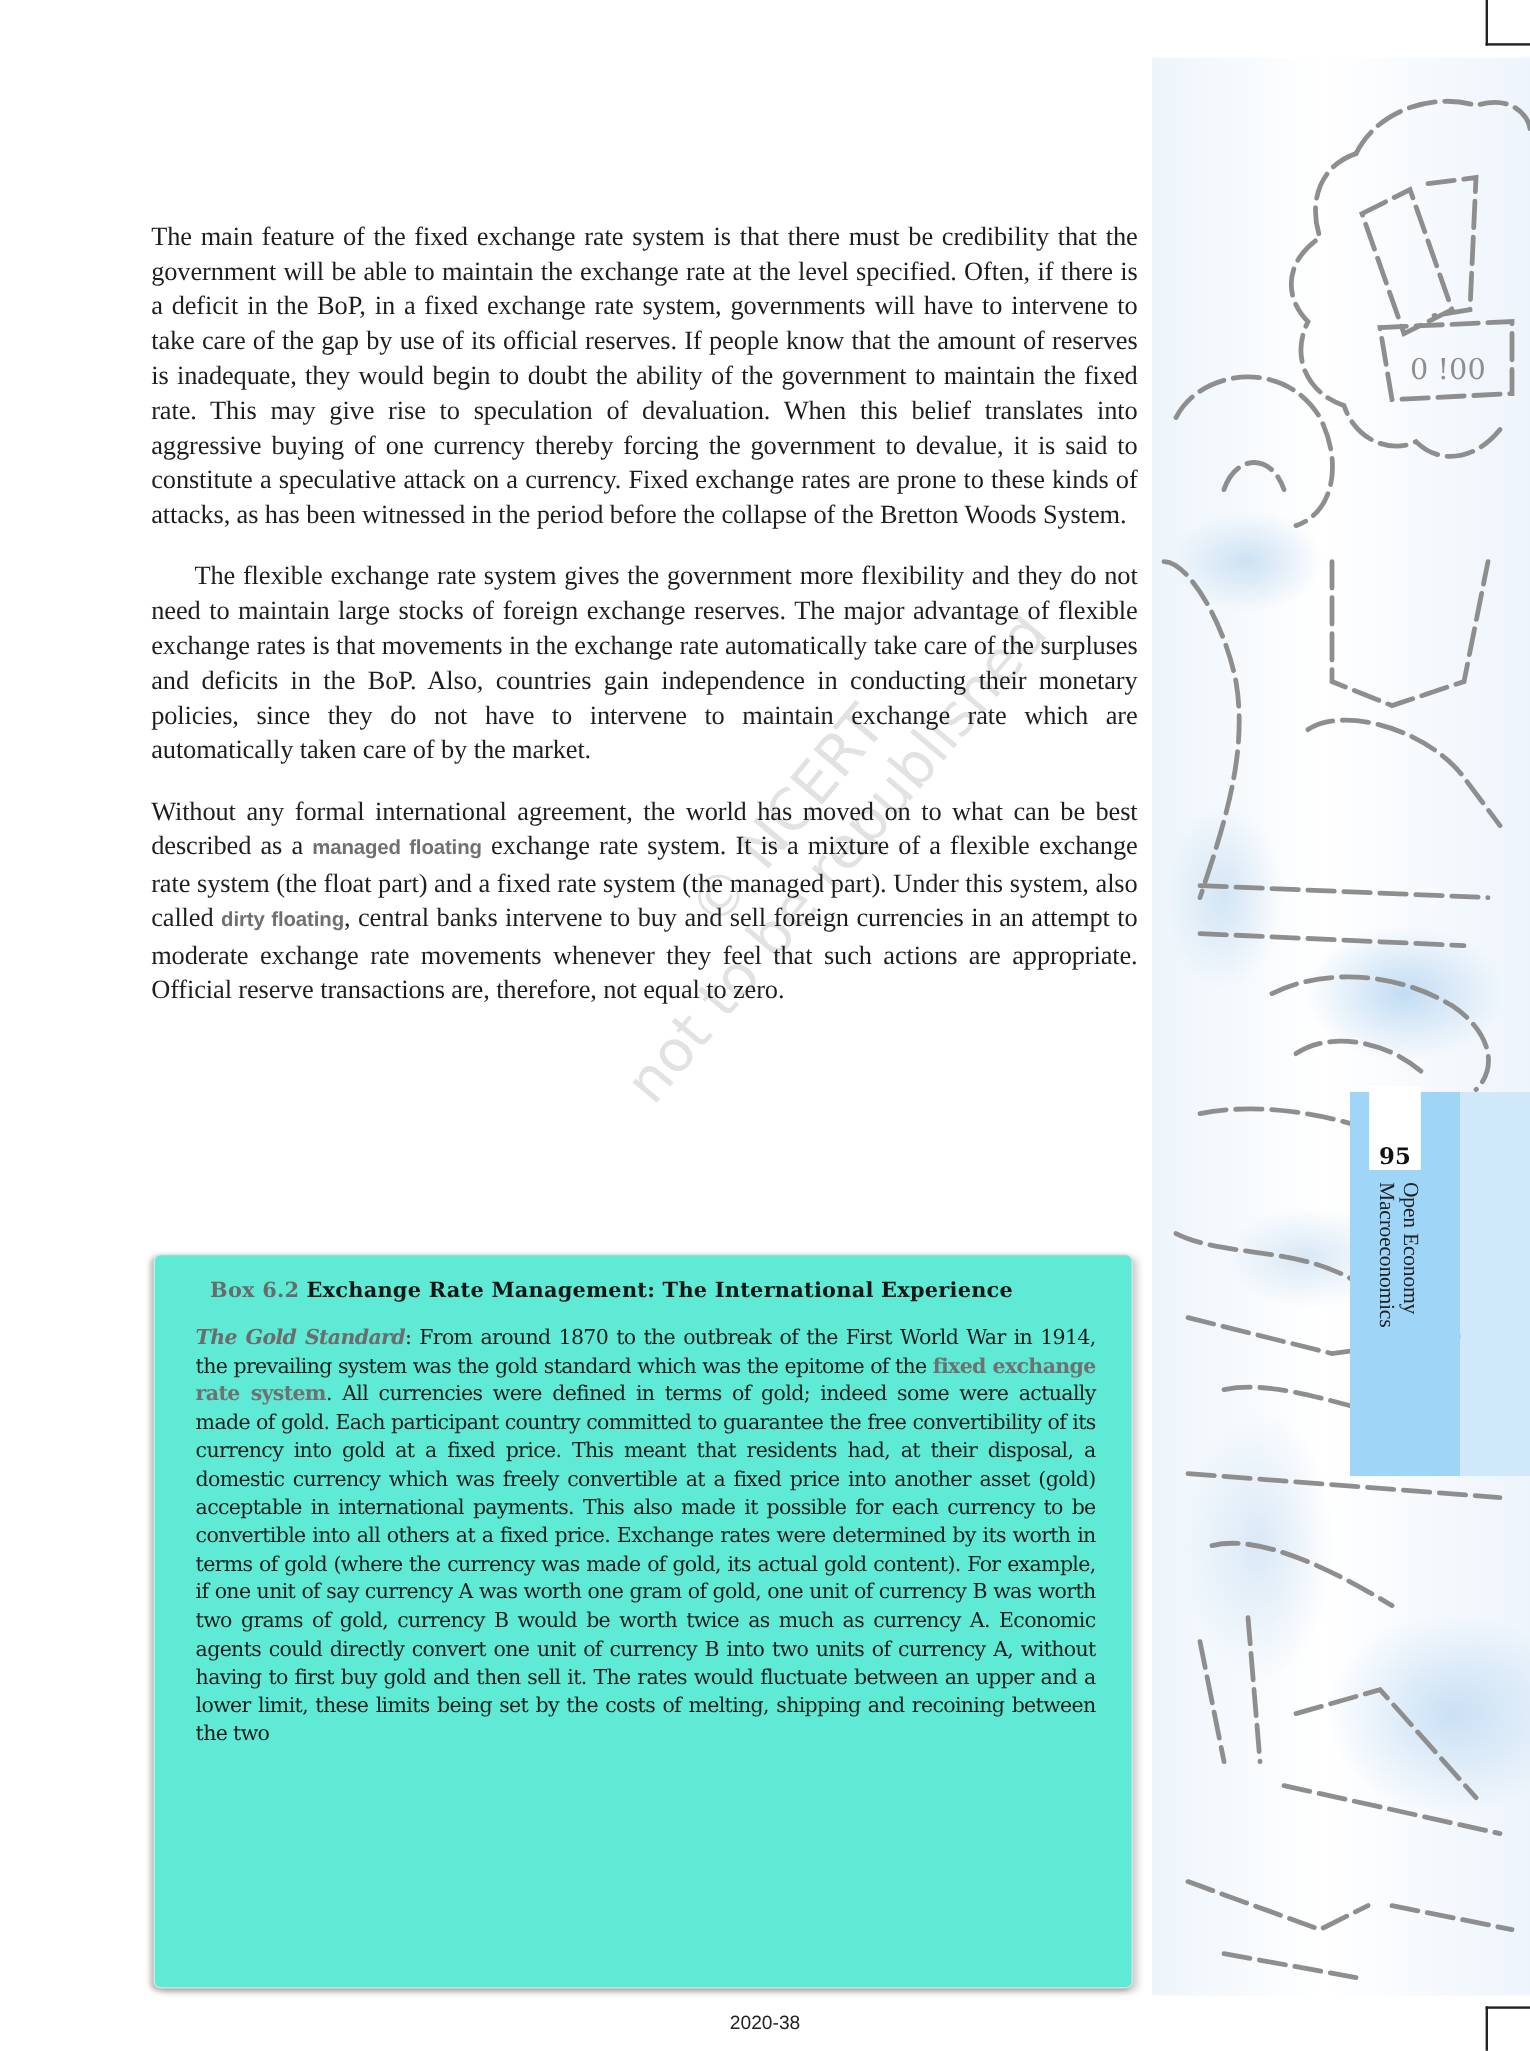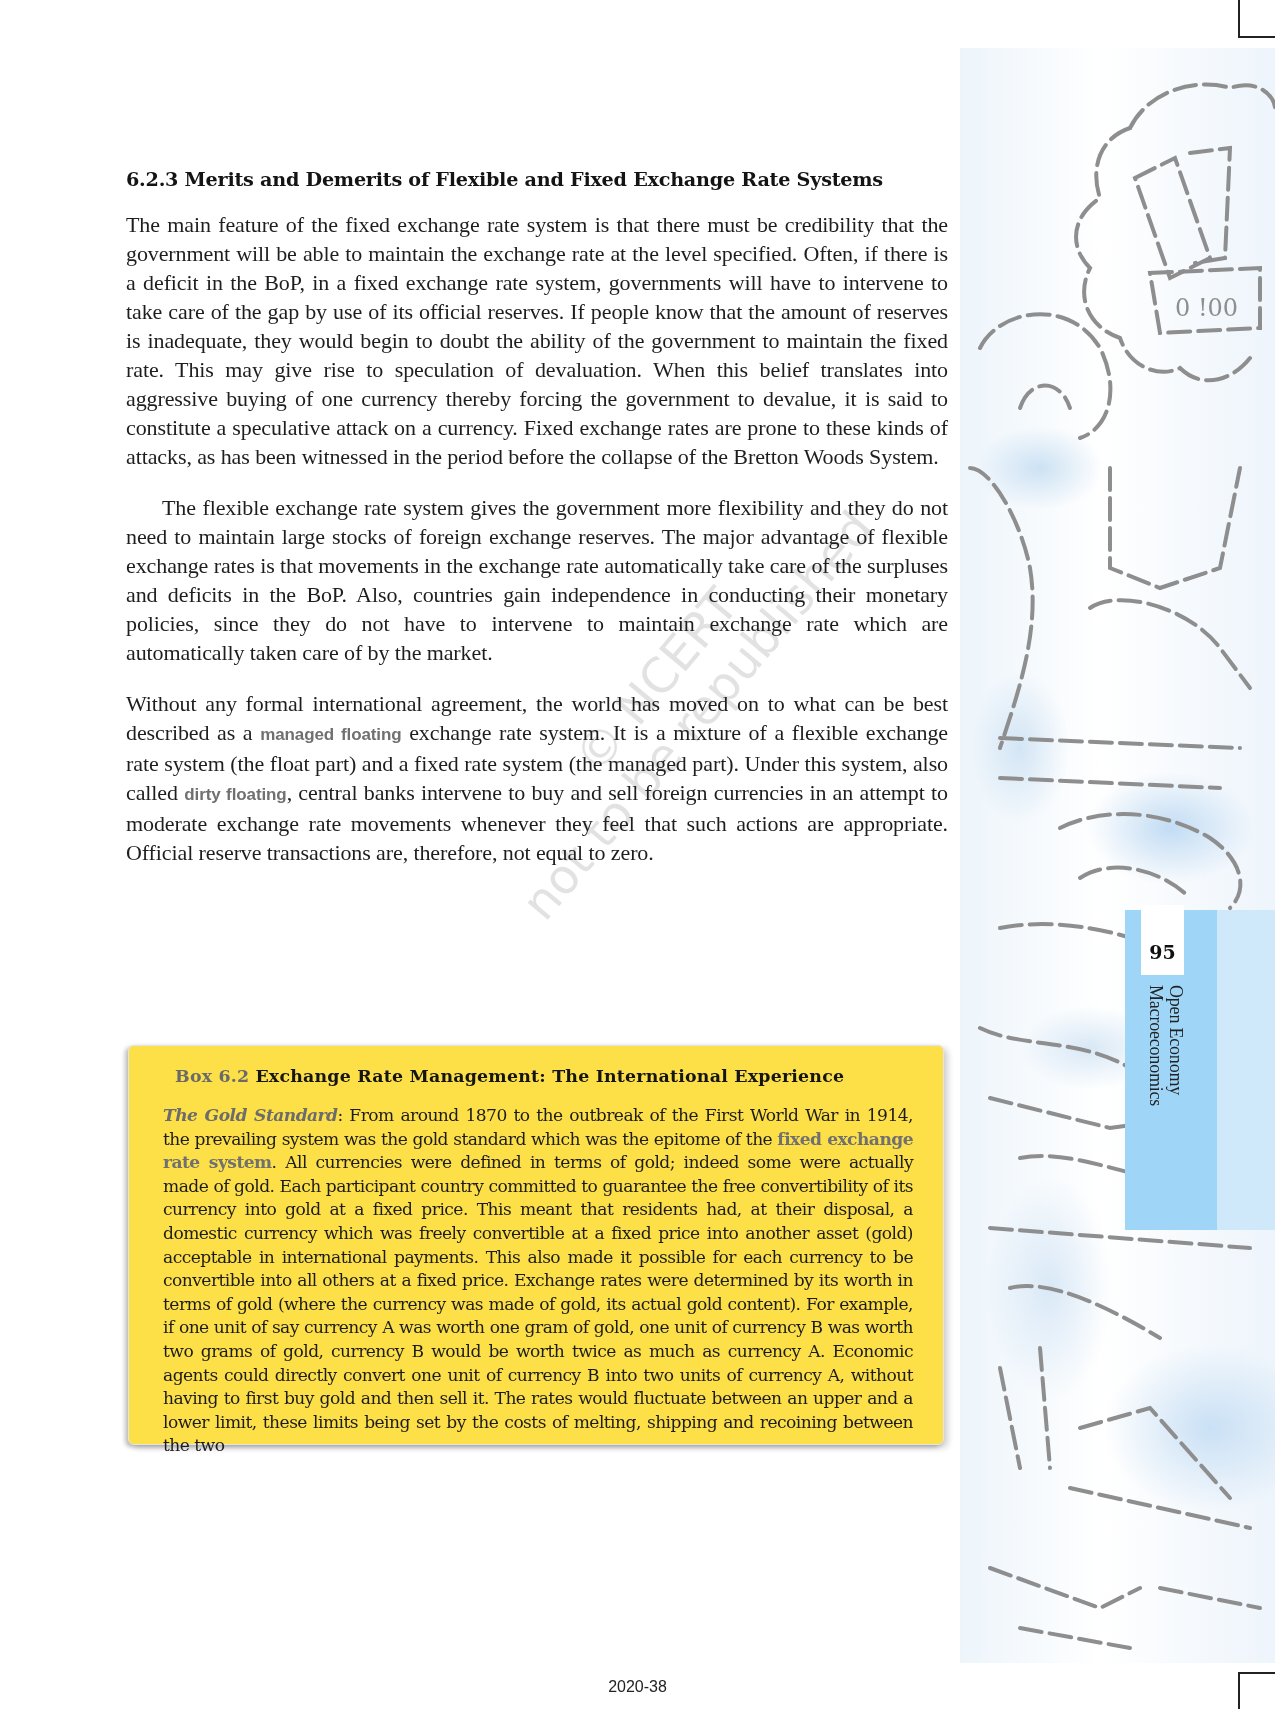--- a/index.html
+++ b/index.html
@@ -23,21 +23,21 @@
         radial-gradient(ellipse 150px 120px at 250px 1380px, rgba(150,195,235,0.45), transparent 70%),
         linear-gradient(90deg, rgba(225,238,248,0.6) 0%, rgba(255,255,255,0.9) 45%, rgba(230,240,250,0.7) 100%);
     }
     .illus svg { position: absolute; left: 0; top: 0; }
 
     
     .tab-dark { position: absolute; left: 1125px; top: 910px; width: 92px; height: 320px; background: #9fd6f7; }
     .tab-light { position: absolute; left: 1217px; top: 910px; width: 58px; height: 320px; background: #cfe9fa; }
     .page-num-box {
       position: absolute; left: 1141px; top: 905px; width: 43px; height: 70px; background: #ffffff;
-      display: flex; align-items: flex-end; justify-content: center; padding-bottom: 12px;
+      display: flex; align-items: flex-end; justify-content: center; padding-bottom: 0;
       font-family: "DejaVu Serif", serif; font-size: 19px; font-weight: bold; color: #111;
     }
     .chapter-title {
       position: absolute; left: 1144px; top: 985px; width: 42px; height: 140px;
       writing-mode: vertical-rl; font-family: "Liberation Serif", serif; font-size: 18px; line-height: 20px;
       color: #222; letter-spacing: -0.2px;
     }
 
     
     .content { position: absolute; left: 126px; top: 166px; width: 822px; }
@@ -50,21 +50,21 @@
       letter-spacing: -0.1px; color: #1e1e1e; margin-top: 22px;
     }
     p.indent { text-indent: 36px; }
     .hl { font-family: Liberation Sans, sans-serif; font-weight: bold; color: #707070; font-size: 17px; }
     #sec1-title { margin-top: 0; }
     #sec1-p1 { margin-top: 16px; }
     #sec2-title { margin-top: 11px; }
 
     
     .box {
-      position: absolute; left: 128px; top: 1045px; width: 816px; height: 400px; background: #fde047;
+      position: absolute; left: 128px; top: 1045px; width: 816px; height: 612px; background: #5eead4;
       border-radius: 6px; border: 1px solid #e4e4e4;
       box-shadow: -3px 2px 4px rgba(0,0,0,0.25), 4px 3px 6px rgba(0,0,0,0.18);
     }
     .box-title {
       position: absolute; left: 46px; top: 20px; white-space: nowrap;
       font-family: "DejaVu Serif", serif; font-weight: bold; font-size: 17.4px; color: #151515; letter-spacing: 0.2px;
     }
     .box-title .box-label { color: #6a6a6a; margin-right: 6px; }
     .box-body {
       position: absolute; left: 34px; top: 58px; width: 750px;
@@ -136,21 +136,20 @@
   <span>Open Economy</span><br>
   <span>Macroeconomics</span>
 </div>
 
 <div class="watermark">
   <div>© NCERT</div>
   <div>not to be republished</div>
 </div>
 
 <div class="content">
-  <h2 id="sec1-title">6.2.3 Merits and Demerits of Flexible and Fixed Exchange Rate Systems</h2>
   <p class="body" id="sec1-p1">The main feature of the fixed exchange rate system is that there must be credibility that the government will be able to maintain the exchange rate at the level specified. Often, if there is a deficit in the BoP, in a fixed exchange rate system, governments will have to intervene to take care of the gap by use of its official reserves. If people know that the amount of reserves is inadequate, they would begin to doubt the ability of the government to maintain the fixed rate. This may give rise to speculation of devaluation. When this belief translates into aggressive buying of one currency thereby forcing the government to devalue, it is said to constitute a speculative attack on a currency. Fixed exchange rates are prone to these kinds of attacks, as has been witnessed in the period before the collapse of the Bretton Woods System.</p>
   <p class="body indent">The flexible exchange rate system gives the government more flexibility and they do not need to maintain large stocks of foreign exchange reserves. The major advantage of flexible exchange rates is that movements in the exchange rate automatically take care of the surpluses and deficits in the BoP. Also, countries gain independence in conducting their monetary policies, since they do not have to intervene to maintain exchange rate which are automatically taken care of by the market.</p>
 
   <p class="body"><span>Without any formal international agreement, the world has moved on to what can be best described as a </span><span class="hl">managed floating</span><span> exchange rate system. It is a mixture of a flexible exchange rate system (the float part) and a fixed rate system (the managed part). Under this system, also called </span><span class="hl">dirty floating</span><span>, central banks intervene to buy and sell foreign currencies in an attempt to moderate exchange rate movements whenever they feel that such actions are appropriate. Official reserve transactions are, therefore, not equal to zero.</span></p>
 </div>
 
 <div class="box">
   <div class="box-title">
     <span class="box-label">Box 6.2</span><span>Exchange Rate Management: The International Experience</span>
   </div>

